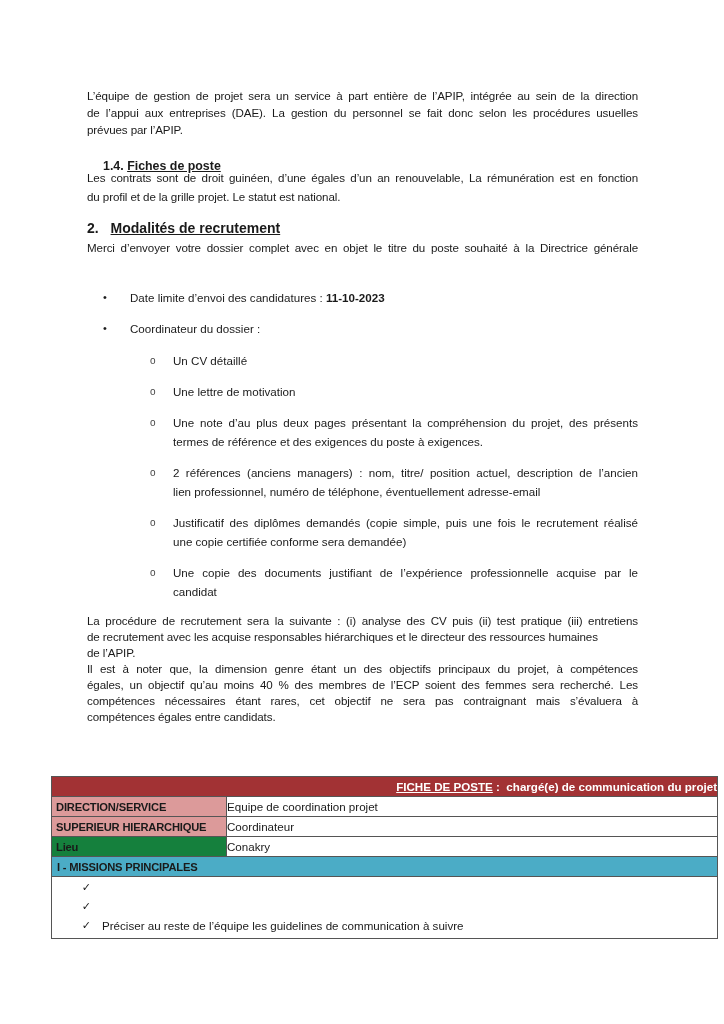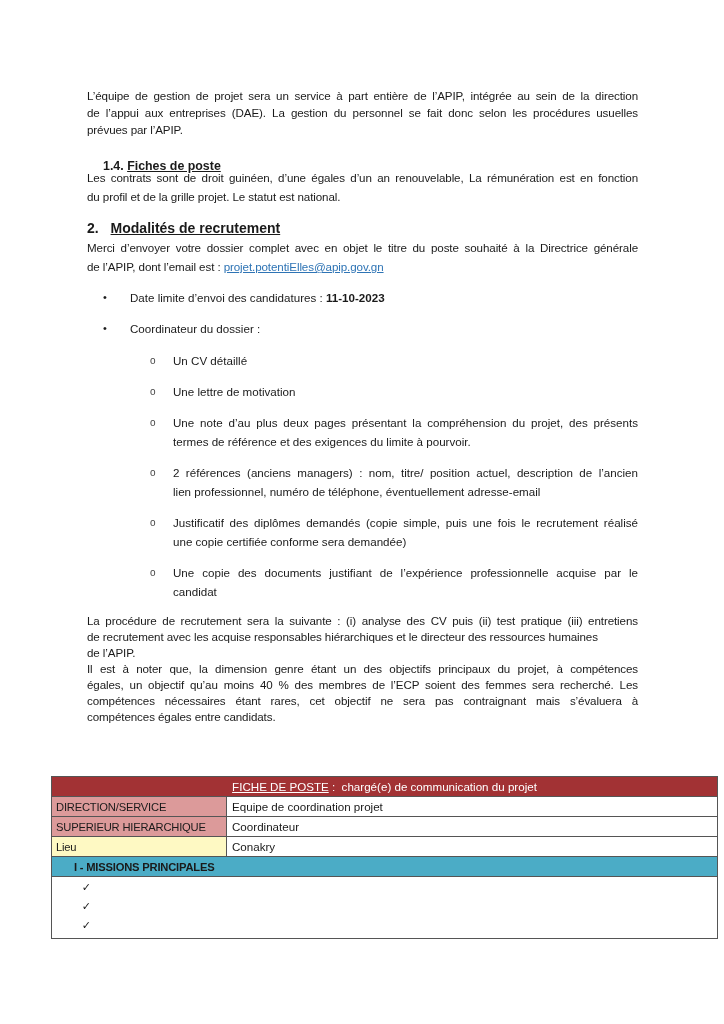--- a/index.html
+++ b/index.html
@@ -106,49 +106,49 @@
     }
     .row {
       display: flex;
       height: 19px;
       border-bottom: 1px solid #555;
       align-items: center;
     }
     .row-title {
       background: #a23234;
       color: #ffffff;
-      justify-content: center;
+      justify-content: flex-end;
       height: 19px;
+      font-weight: bold;
     }
     .row-title .title-inner { padding-left: 0; }
     .cell-label {
       width: 175px;
       height: 100%;
       background: #dc9a9a;
-      font-weight: normal;
+      font-weight: bold;
       padding-left: 4px;
       display: flex;
       align-items: center;
       border-right: 1px solid #555;
       box-sizing: border-box;
       font-size: 11.2px;
       letter-spacing: -0.2px;
     }
     .cell-value {
       flex: 1;
-      padding-left: 5px;
       height: 100%;
       display: flex;
       align-items: center;
       background: #fff;
     }
     .row-section {
       background: #4bacc6;
       font-weight: bold;
-      padding-left: 22px;
+      padding-left: 5px;
       color: #1a1a1a;
       font-size: 11.2px;
       letter-spacing: -0.2px;
     }
     .missions {
       padding: 1px 0 3px 0;
     }
     .mission-item {
       display: flex;
       height: 19px;
@@ -181,23 +181,20 @@
     <span class="justify-line">Les contrats sont de droit guinéen, d’une égales d’un an renouvelable, La rémunération est en fonction</span>
     <span class="line">du profil et de la grille projet.  Le statut est national.</span>
   </div>
 
   <div class="heading-main" style="top:220px;">
     <span class="num">2.</span>
     <span class="u">Modalités de recrutement</span>
   </div>
   <div class="para" style="top:238px;line-height:19px;">
     <span class="justify-line">Merci d’envoyer votre dossier complet avec en objet le titre du poste souhaité à la Directrice générale</span>
-    <span class="line">
-      <span>de l’APIP, dont l’email est :  </span><span class="link">projet.potentiElles@apip.gov.gn</span>
-    </span>
   </div>
 
   <div class="bullet-item" style="top:289px;">
     <span class="bullet-dot">•</span>
     <span class="bullet-text">
       <span>Date limite d’envoi des candidatures : </span><b>11-10-2023</b>
     </span>
   </div>
   <div class="bullet-item" style="top:320px;">
     <span class="bullet-dot">•</span>
@@ -213,21 +210,21 @@
   <div class="sub-item" style="top:382px;">
     <span class="sub-marker">o</span>
     <span class="sub-text">
       <span class="line">Une lettre de motivation</span>
     </span>
   </div>
   <div class="sub-item" style="top:413px;">
     <span class="sub-marker">o</span>
     <span class="sub-text">
       <span class="justify-line">Une note d’au plus deux pages présentant la compréhension du projet, des présents</span>
-      <span class="line">termes de référence et des exigences du limite à pourvoir.</span>
+      <span class="line">termes de référence et des exigences du poste à exigences.</span>
     </span>
   </div>
   <div class="sub-item" style="top:463px;">
     <span class="sub-marker">o</span>
     <span class="sub-text">
       <span class="justify-line">2 références (anciens managers) : nom, titre/ position actuel, description de l’ancien</span>
       <span class="line">lien professionnel, numéro de téléphone, éventuellement adresse-email</span>
     </span>
   </div>
   <div class="sub-item" style="top:513px;">
@@ -263,30 +260,31 @@
     </div>
     <div class="row">
       <div class="cell-label" style="background: rgb(220, 154, 154);">DIRECTION/SERVICE</div>
       <div class="cell-value">Equipe de coordination projet</div>
     </div>
     <div class="row">
       <div class="cell-label" style="background: rgb(220, 154, 154); text-align: center;">SUPERIEUR HIERARCHIQUE</div>
       <div class="cell-value">Coordinateur</div>
     </div>
     <div class="row">
-      <div class="cell-label" style="background: #fef9c3;">Lieu</div>
+      <div class="cell-label" style="background: #15803d;">Lieu</div>
       <div class="cell-value">Conakry</div>
     </div>
     <div class="row row-section" style="background: rgb(75, 172, 198);">I - MISSIONS PRINCIPALES</div>
     <div class="missions">
       <div class="mission-item">
         <span class="check">✓</span>
       </div>
       <div class="mission-item">
         <span class="check">✓</span>
       </div>
       <div class="mission-item">
         <span class="check">✓</span>
+        <span>Préciser au reste de l’équipe les guidelines de communication à suivre</span>
       </div>
     </div>
   </div>
 
 </div>
 
 </body></html>

